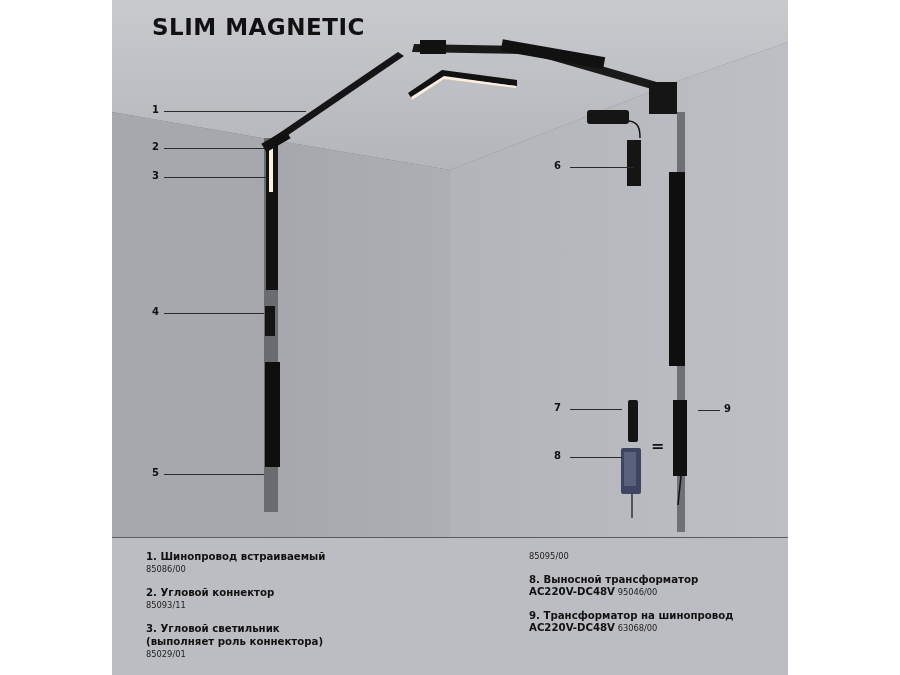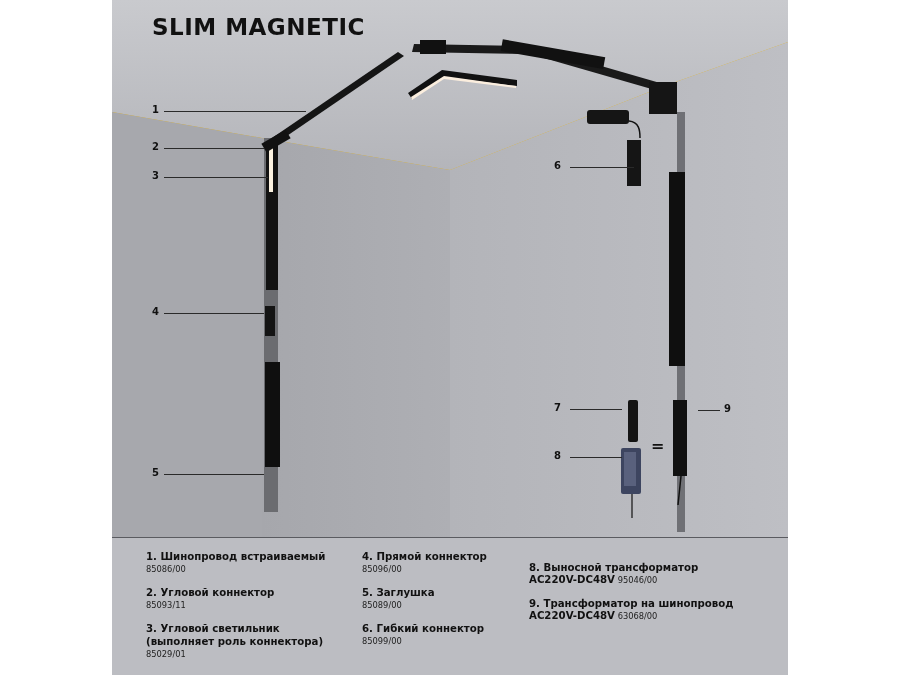--- a/index.html
+++ b/index.html
@@ -1,17 +1,17 @@
 <!DOCTYPE html>
 <html><head>
 <meta charset="utf-8">
 <style>
   html, body { margin:0; padding:0; background:#ffffff; }
   body { width:900px; height:675px; position:relative; overflow:hidden; font-family:"DejaVu Sans", sans-serif; }
-  .canvas { position:absolute; left:112px; top:0; width:676px; height:675px; background:#eab308; overflow:hidden; }
+  .canvas { position:absolute; left:112px; top:0; width:676px; height:675px; background:#737373; overflow:hidden; }
   .scene { position:absolute; left:0; top:0; width:676px; height:538px; }
   .scene svg { position:absolute; left:0; top:0; }
   .edge-line { position:absolute; left:0; top:537px; width:676px; height:2px; background:#5a5b60; }
   .title { position:absolute; left:40px; top:14px; font-size:23px; font-weight:bold; color:#111; letter-spacing:0.5px; font-family:"DejaVu Sans", sans-serif; }
   .subtitle { position:absolute; left:40px; top:52px; font-size:11.5px; line-height:16px; color:#1c1c1c; width:220px; }
   .callout { position:absolute; font-size:10px; font-weight:bold; color:#111; }
   .callout .line { position:absolute; height:1.4px; background:#2a2a2a; }
   .caption { position:absolute; top:538px; left:0; width:676px; height:137px; background:#bcbdc2; }
   .col { position:absolute; top:12px; }
   .item { margin-bottom:11px; }
@@ -134,36 +134,23 @@
       <div class="item">
         <div class="name">2. Угловой коннектор</div>
         <div class="code">85093/11</div>
       </div>
       <div class="item">
         <div class="name">3. Угловой светильник</div>
         <div class="name">(выполняет роль коннектора)</div>
         <div class="code">85029/01</div>
       </div>
     </div>
-    <div class="col" style="left:250px;">
-      <div class="item">
-        <div class="name">4. Прямой коннектор</div>
-        <div class="code">85096/00</div>
-      </div>
-      <div class="item">
-        <div class="name">5. Заглушка</div>
-        <div class="code">85089/00</div>
-      </div>
-      <div class="item">
-        <div class="name">6. Гибкий коннектор</div>
-        <div class="code">85099/00</div>
-      </div>
-    </div>
     <div class="col" style="left:417px;">
       <div class="item">
+        <div class="code">85095/00</div>
       </div>
       <div class="item">
         <div class="name">8. Выносной трансформатор</div>
         <div class="code"><b>AC220V-DC48V</b> <span>95046/00</span></div>
       </div>
       <div class="item">
         <div class="name">9. Трансформатор на шинопровод</div>
         <div class="code"><b>AC220V-DC48V</b> <span>63068/00</span></div>
       </div>
     </div>

